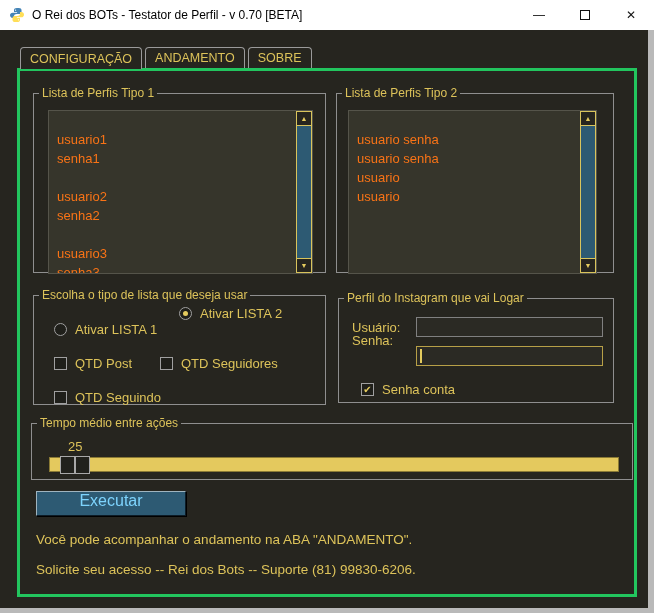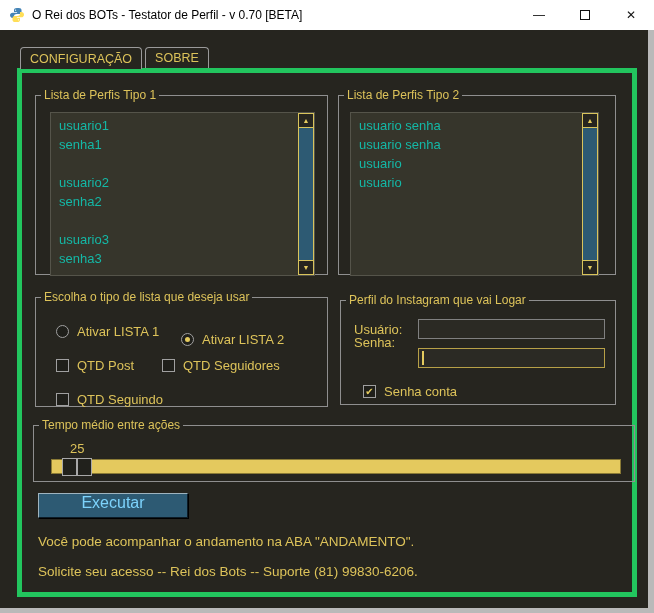--- a/index.html
+++ b/index.html
@@ -38,40 +38,40 @@
     height:21px; padding:0 9px; margin-right:3px;
     border:1px solid #9a9a9a; border-bottom:none; border-radius:4px 4px 0 0;
     display:flex; align-items:center; font-size:12.5px; color:#ddc35a;
     background:#26251f;
   }
   .tab.active { height:22px; margin-bottom:-1px; }
 
   
   .panel {
     position:absolute; left:17px; top:38px; width:620px; height:529px;
-    border:5px solid #22c55e; background:#26251f; z-index:2;
+    border:3px solid #22c55e; background:#26251f; z-index:2;
   }
 
   
   fieldset.group {
     position:absolute; margin:0; padding:0;
     border:1px solid #8f8f8f;
   }
   fieldset.group legend {
     margin-left:5px; padding:0 3px; font-size:12px; color:#ddc35a;
   }
 
   
   .listbox {
     position:absolute; display:flex;
     background:#36352b; border:1px solid #55544a;
   }
   .list-text {
-    flex:1 1 auto; padding:3px 0 0 8px; font-size:13px; line-height:19px;
-    color:#14b8a6; white-space:pre-line; overflow:hidden;
+    flex:1 1 auto; padding:19px 0 0 8px; font-size:13px; line-height:19px;
+    color:#f97316; white-space:pre-line; overflow:hidden;
   }
   .scrollbar {
     flex:0 0 16px; display:flex; flex-direction:column;
     border:1px solid #d9c45c; background:#26251f;
   }
   .sb-btn {
     flex:0 0 13px; display:flex; align-items:center; justify-content:center;
     font-size:7px; color:#e4cb5e; background:#26251f;
   }
   .sb-thumb { flex:1 1 auto; background:#2d5a73; border-top:1px solid #d9c45c; border-bottom:1px solid #d9c45c; }
@@ -150,20 +150,21 @@
     <div class="win-btn">
       <span>✕</span>
     </div>
   </div>
 </div>
 
 <div class="client">
 
   <div class="tabs">
     <div class="tab active">CONFIGURAÇÃO</div>
+    <div class="tab">ANDAMENTO</div>
     <div class="tab">SOBRE</div>
   </div>
 
   <div class="panel">
 
     <fieldset class="group" style="left:13px; top:15px; width:293px; height:187px;">
       <legend>Lista de Perfis Tipo 1</legend>
       <div class="listbox" style="left:14px; top:10px; width:265px; height:164px;">
         <div class="list-text">usuario1
 senha1
@@ -196,21 +197,21 @@
       </div>
     </fieldset>
 
     <fieldset class="group" style="left:13px; top:217px; width:293px; height:117px;">
       <legend>Escolha o tipo de lista que deseja usar</legend>
 
       <div class="ctrl-row" style="left:20px; top:20px;">
         <span class="radio"></span>
         <span>Ativar LISTA 1</span>
       </div>
-      <div class="ctrl-row" style="left:145px; top:28px;text-align:right;">
+      <div class="ctrl-row" style="left:145px; top:4px;text-align:right;">
         <span class="radio checked"></span>
         <span>Ativar LISTA 2</span>
       </div>
 
       <div class="ctrl-row" style="left:20px; top:54px;">
         <span class="checkbox"></span>
         <span>QTD Post</span>
       </div>
       <div class="ctrl-row" style="left:126px; top:54px;">
         <span class="checkbox"></span>

